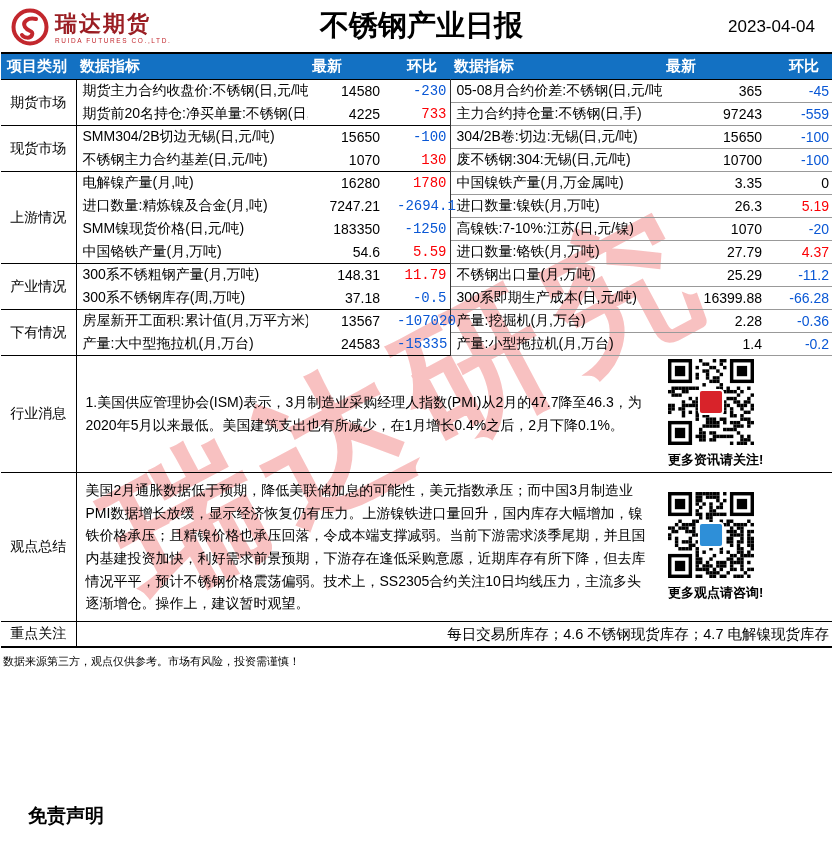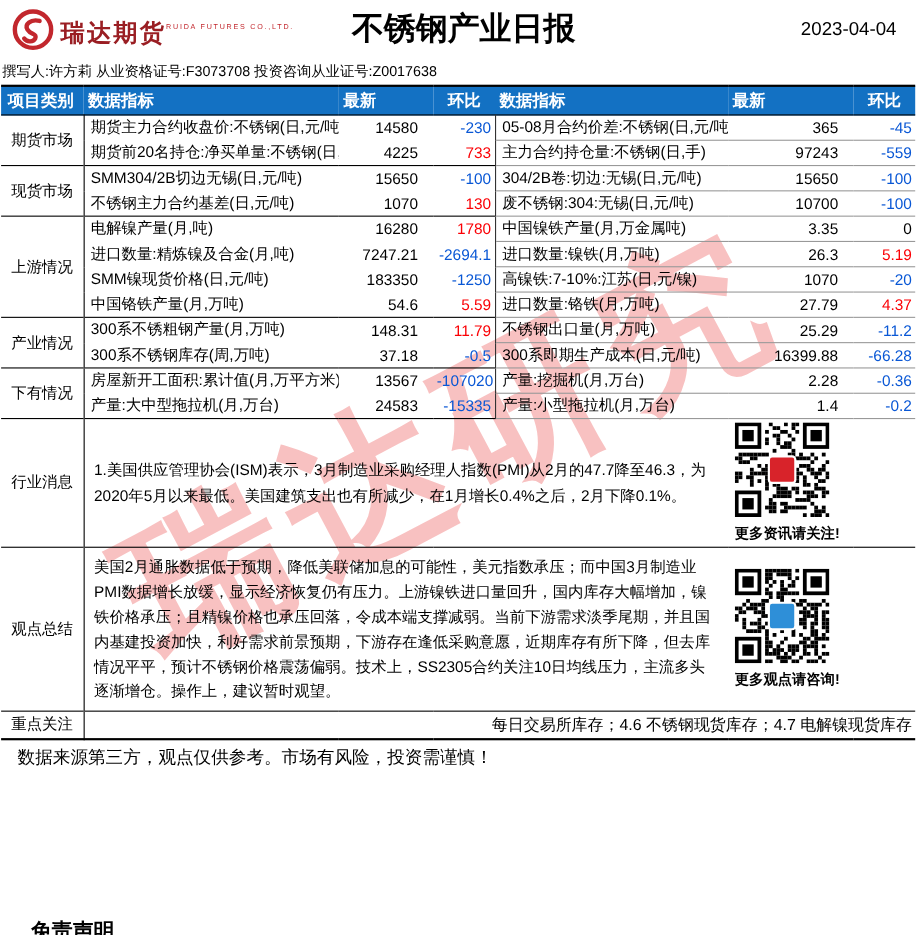--- a/index.html
+++ b/index.html
@@ -10,54 +10,54 @@
   
   .watermark{position:absolute;left:0px;top:305px;width:820px;text-align:center;
      font-size:148px;font-weight:700;letter-spacing:14px;color:var(--wm,rgba(237,100,100,.42));
      transform:rotate(-28deg);z-index:1;pointer-events:none;white-space:nowrap;}
 
   .content{position:relative;z-index:2;}
 
   
   .hdr{position:relative;height:52px;}
   .logo{position:absolute;left:10px;top:7px;display:flex;align-items:center;gap:5px;}
-  .logo-text{display:flex;flex-direction:row;line-height:1;}
+  .logo-text{display:flex;flex-direction:column;line-height:1;}
   .logo-cn{font-size:22px;font-weight:700;color:#9a1e23;letter-spacing:2px;}
   .logo-en{font-size:6.5px;color:#c2272d;letter-spacing:1.6px;margin-top:3px;}
   .title{text-align:center;font-size:29px;font-weight:700;padding-top:6px;padding-left:10px;}
   .date{position:absolute;right:18px;top:17px;font-size:17px;}
   .author{font-size:13px;padding:4px 2px 3px 2px;}
 
   
   table{border-collapse:collapse;table-layout:fixed;width:831px;margin-left:1px;
         border-top:2px solid #000;border-bottom:2px solid #000;background:transparent;}
   th{background:var(--hbg,#1371c3);color:var(--hfg,#fff);font-weight:700;font-size:15px;height:25px;padding:0 4px;}
   .h-cat{text-align:left;padding-left:6px;}
   .h-ind{text-align:left;}
   .h-val{text-align:left;padding-right:16px;}
   .h-chg{text-align:center;padding-right:4px;}
   td{font-size:14px;height:22px;padding:0 3px;vertical-align:middle;}
   .cat{text-align:center;border-right:1.3px solid #000;padding:0;}
   .ind{padding-left:6px;text-align:left;white-space:nowrap;overflow:hidden;}
   .val{text-align:right;padding-right:14px;white-space:nowrap;}
   .chg{text-align:right;padding-right:3px;white-space:nowrap;}
-  .vdiv{border-right:1.2px solid #333;}
+  .vdiv{border-right:1.2px solid #333;font-family:Liberation Mono, monospace;}
   .rgrid{border-bottom:1px solid #999;}
   tr.top td{border-top:1.8px solid #000;}
   .neg{color:var(--neg,#0957d5);}
   .pos{color:var(--pos,#fb0005);}
   .longtext{font-size:14px;line-height:1.62;padding:6px 10px 6px 9px;text-align:left;vertical-align:middle;}
   .news-h{height:104px;}
   .sum-h{height:122px;}
   .qrcell{vertical-align:middle;padding:2px 6px;}
   .qrcap{font-size:13px;font-weight:600;margin-top:3px;}
   .focus-row td{height:24px;}
   .focus-text{padding-left:8px;font-size:14.5px;text-align:right;}
 
-  .footnote{font-size:16px;padding:6px 3px;margin-left:13px;}
+  .footnote{font-size:11px;padding:6px 3px;}
 
   .disclaimer{margin-top:128px;padding:0 8px;}
   .disc-title{font-size:19px;font-weight:700;margin:0 0 16px 20px;}
 </style>
 </head>
 <body>
 
 <div class="page">
   <div class="watermark">瑞达研究</div>
 
@@ -72,21 +72,20 @@
         </span>
         <span class="logo-text">
           <span class="logo-cn">瑞达期货</span>
           <span class="logo-en">RUIDA FUTURES CO.,LTD.</span>
         </span>
       </div>
       <div class="title">不锈钢产业日报</div>
       <div class="date">2023-04-04</div>
     </div>
 
-    <div class="author">撰写人:许方莉 从业资格证号:F3073708 投资咨询从业证号:Z0017638</div>
 
     <table>
       <colgroup>
         <col style="width:75px">
           <col style="width:232px">
           <col style="width:86px">
           <col style="width:56px">
         <col style="width:212px">
           <col style="width:114px">
           <col style="width:56px">

